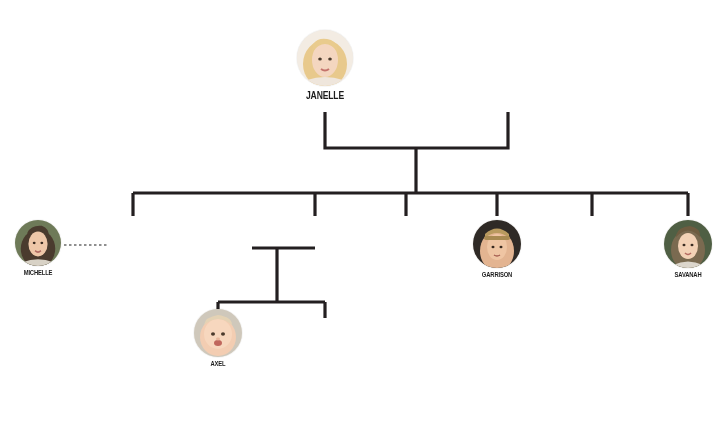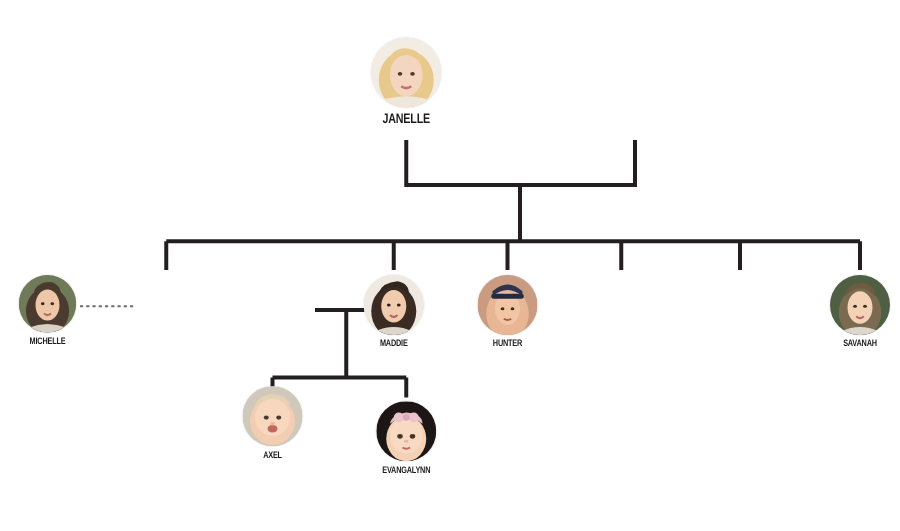--- a/index.html
+++ b/index.html
@@ -116,52 +116,37 @@
         <ellipse cx="28" cy="24" rx="1.5" ry="1.2" fill="#37291f"></ellipse>
         <path d="M21 32 Q24 35 27 32" stroke="#b06a62" stroke-width="1.6" fill="none"></path>
         <path d="M8 44 Q24 38 40 44 L40 48 L8 48 Z" fill="#d8d2c6"></path>
       </svg>
     </div>
     <div class="node-label">MICHELLE</div>
   </div>
 
 
 
-  <div class="node gen2" style="left:315px; top:220px;">
+
+
+  <div class="node gen2" style="left:497px; top:220px;">
     <div class="avatar">
       <svg class="face" viewBox="0 0 48 48" xmlns="http://www.w3.org/2000/svg">
-        <rect width="48" height="48" fill="#efe9e2"></rect>
-        <ellipse cx="24" cy="29" rx="18" ry="21" fill="#3a2c23"></ellipse>
-        <ellipse cx="24" cy="25" rx="10" ry="13" fill="#f0cbae"></ellipse>
-        <path d="M12 16 Q24 3 36 16 Q37 7 27 5 Q15 6 12 14 Z" fill="#32261e"></path>
-        <ellipse cx="20" cy="24" rx="1.5" ry="1.2" fill="#2e231b"></ellipse>
-        <ellipse cx="28" cy="24" rx="1.5" ry="1.2" fill="#2e231b"></ellipse>
-        <path d="M21 32 Q24 35 27 32" stroke="#b4685f" stroke-width="1.6" fill="none"></path>
-        <path d="M9 45 Q24 38 39 45 L39 48 L9 48 Z" fill="#ddd6cb"></path>
-      </svg>
-    </div>
-    <div class="node-label">MADDIE</div>
-  </div>
-
-  <div class="node gen2" style="left:406px; top:220px;">
-    <div class="avatar">
-      <svg class="face" viewBox="0 0 48 48" xmlns="http://www.w3.org/2000/svg">
-        <rect width="48" height="48" fill="#c99b80"></rect>
-        <ellipse cx="24" cy="31" rx="17" ry="20" fill="#e8b694"></ellipse>
-        <ellipse cx="24" cy="27" rx="10" ry="13" fill="#f2c5a4"></ellipse>
-        <path d="M12 17 Q24 7 36 17 L36 13 Q24 2 12 13 Z" fill="#2b3550"></path>
-        <rect x="11" y="15" width="26" height="4" rx="2" fill="#222b42"></rect>
-        <ellipse cx="20" cy="27" rx="1.5" ry="1.2" fill="#3a2d23"></ellipse>
-        <ellipse cx="28" cy="27" rx="1.5" ry="1.2" fill="#3a2d23"></ellipse>
+        <rect width="48" height="48" fill="#2f2a26"></rect>
+        <ellipse cx="24" cy="31" rx="17" ry="20" fill="#e3b491"></ellipse>
+        <ellipse cx="24" cy="27" rx="10" ry="13" fill="#efc5a3"></ellipse>
+        <path d="M12 18 Q24 8 36 18 L36 14 Q24 3 12 14 Z" fill="#b99a5f"></path>
+        <rect x="11" y="16" width="26" height="4" rx="2" fill="#a98a52"></rect>
+        <ellipse cx="20" cy="27" rx="1.5" ry="1.2" fill="#38291f"></ellipse>
+        <ellipse cx="28" cy="27" rx="1.5" ry="1.2" fill="#38291f"></ellipse>
         <path d="M21 35 Q24 37 27 35" stroke="#a45c50" stroke-width="1.5" fill="none"></path>
       </svg>
     </div>
-    <div class="node-label">HUNTER</div>
+    <div class="node-label">GARRISON</div>
   </div>
-
 
 
   <div class="node gen2" style="left:688px; top:220px;">
     <div class="avatar">
       <svg class="face" viewBox="0 0 48 48" xmlns="http://www.w3.org/2000/svg">
         <rect width="48" height="48" fill="#4f5f44"></rect>
         <ellipse cx="24" cy="30" rx="17" ry="20" fill="#7a6a50"></ellipse>
         <ellipse cx="24" cy="26" rx="10" ry="13" fill="#f3d2b6"></ellipse>
         <path d="M12 17 Q24 4 36 17 Q37 8 26 6 Q14 7 12 15 Z" fill="#6e5c40"></path>
         <ellipse cx="20" cy="25" rx="1.5" ry="1.2" fill="#3a2d23"></ellipse>
@@ -182,32 +167,14 @@
         <path d="M10 16 Q24 4 38 16 Q38 8 24 6 Q11 8 10 16 Z" fill="#e4d2b4"></path>
         <ellipse cx="19" cy="25" rx="2" ry="1.7" fill="#4a3a2c"></ellipse>
         <ellipse cx="29" cy="25" rx="2" ry="1.7" fill="#4a3a2c"></ellipse>
         <ellipse cx="24" cy="34" rx="4" ry="3" fill="#c0675d"></ellipse>
         <ellipse cx="24" cy="30" rx="2" ry="1.4" fill="#e8b79c"></ellipse>
       </svg>
     </div>
     <div class="node-label">AXEL</div>
   </div>
 
-  <div class="node gen3" style="left:325px; top:321px;">
-    <div class="avatar">
-      <svg class="face" viewBox="0 0 48 48" xmlns="http://www.w3.org/2000/svg">
-        <rect width="48" height="48" fill="#1c1614"></rect>
-        <ellipse cx="24" cy="30" rx="16" ry="18" fill="#f4d0b4"></ellipse>
-        <ellipse cx="24" cy="27" rx="13" ry="15" fill="#f8dac2"></ellipse>
-        <path d="M11 18 Q24 8 37 18 Q37 10 24 9 Q12 11 11 18 Z" fill="#e8bcc6"></path>
-        <circle cx="18" cy="13" r="4" fill="#eac3cd"></circle>
-        <circle cx="30" cy="13" r="4" fill="#eac3cd"></circle>
-        <circle cx="24" cy="13" r="2.6" fill="#dba9b8"></circle>
-        <ellipse cx="19" cy="28" rx="2.2" ry="1.9" fill="#4a3226"></ellipse>
-        <ellipse cx="29" cy="28" rx="2.2" ry="1.9" fill="#4a3226"></ellipse>
-        <ellipse cx="24" cy="32" rx="1.8" ry="1.2" fill="#e8b79c"></ellipse>
-        <path d="M21 37 Q24 39 27 37" stroke="#c0675d" stroke-width="1.6" fill="none"></path>
-      </svg>
-    </div>
-    <div class="node-label">EVANGALYNN</div>
-  </div>
 
 </div>
 
 </body></html>

